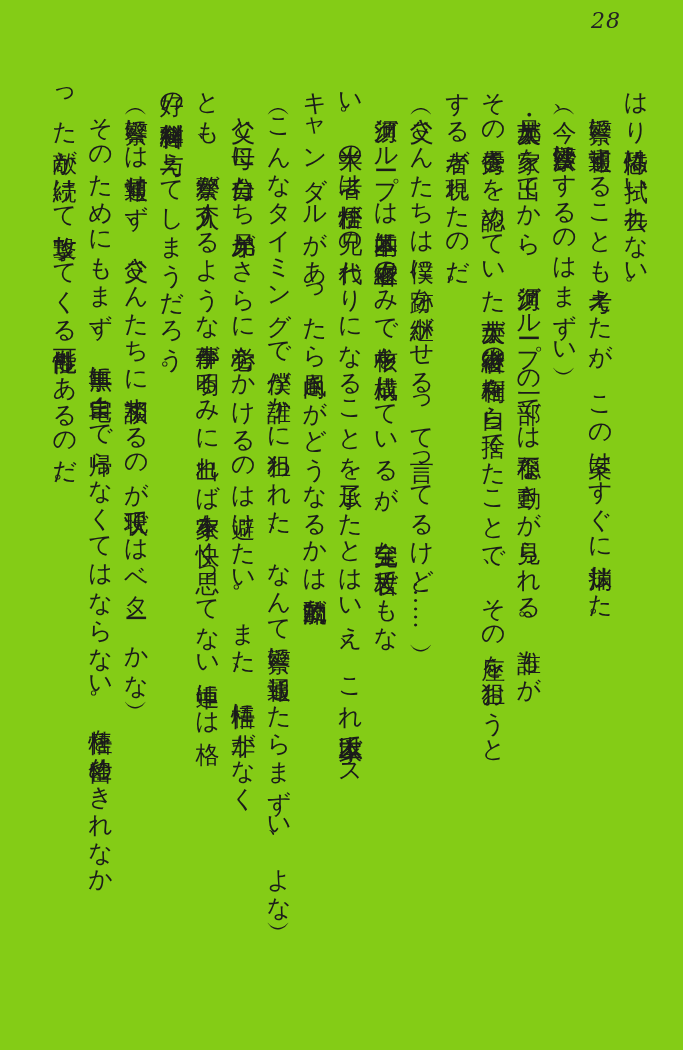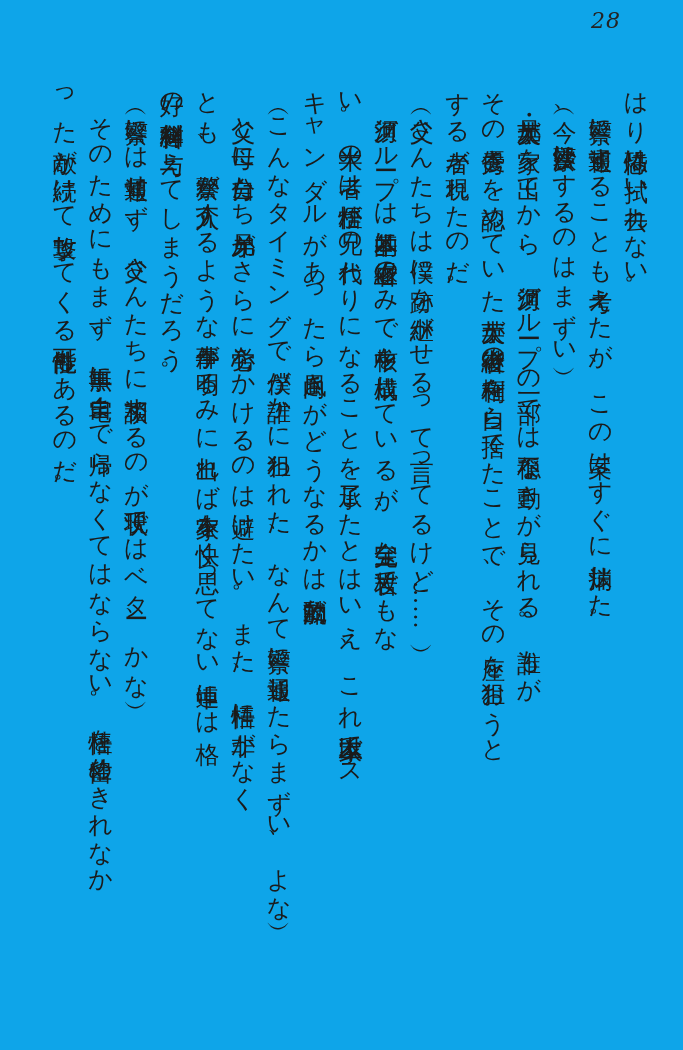--- a/index.html
+++ b/index.html
@@ -4,21 +4,21 @@
 <style>
   html, body {
     margin: 0;
     padding: 0;
     background: #ffffff;
   }
   .page {
     position: relative;
     width: 683px;
     height: 1050px;
-    background: #0ea5e9;
+    background: #84cc16;
     overflow: hidden;
     font-family: "DejaVu Serif", "Liberation Serif", serif;
   }
   .page-number {
     position: absolute;
     top: 8px;
     left: 591px;
     font-size: 22px;
     font-style: italic;
     color: #242424;

